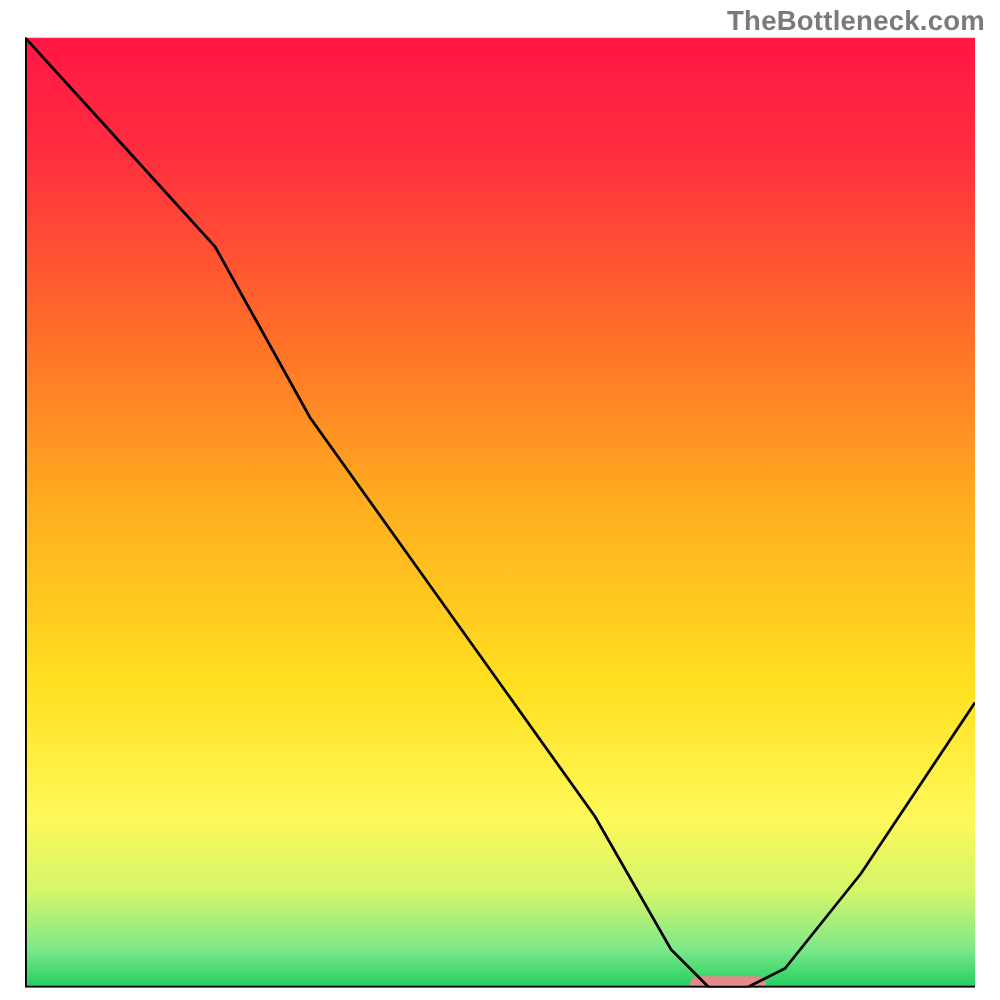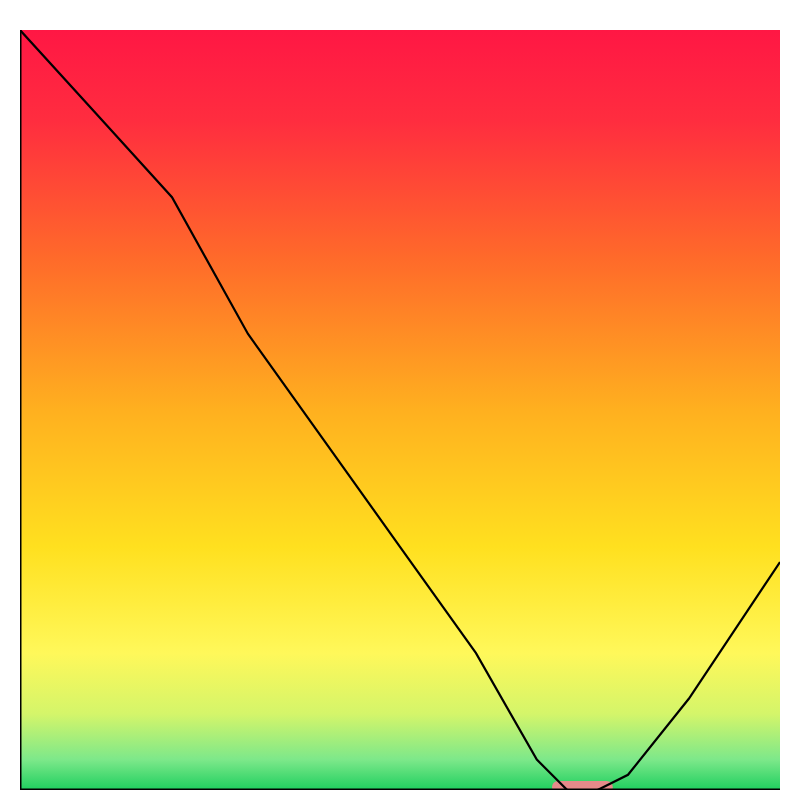--- a/index.html
+++ b/index.html
@@ -34,20 +34,21 @@
     
   }
   svg {
     display: block;
   }
 </style>
 </head>
 <body>
 
 <div class="wrap">
+  <div class="watermark">TheBottleneck.com</div>
 
   <div class="plot">
     <svg id="chart-svg" width="760" height="760" viewBox="0 0 760 760">
       <defs>
         <linearGradient id="bg-grad" x1="0" y1="0" x2="0" y2="1">
             <stop offset="0%" stop-color="#ff1744"></stop>
             <stop offset="12%" stop-color="#ff2d3f"></stop>
             <stop offset="30%" stop-color="#ff6a2a"></stop>
             <stop offset="50%" stop-color="#ffb01f"></stop>
             <stop offset="68%" stop-color="#ffe01f"></stop>

